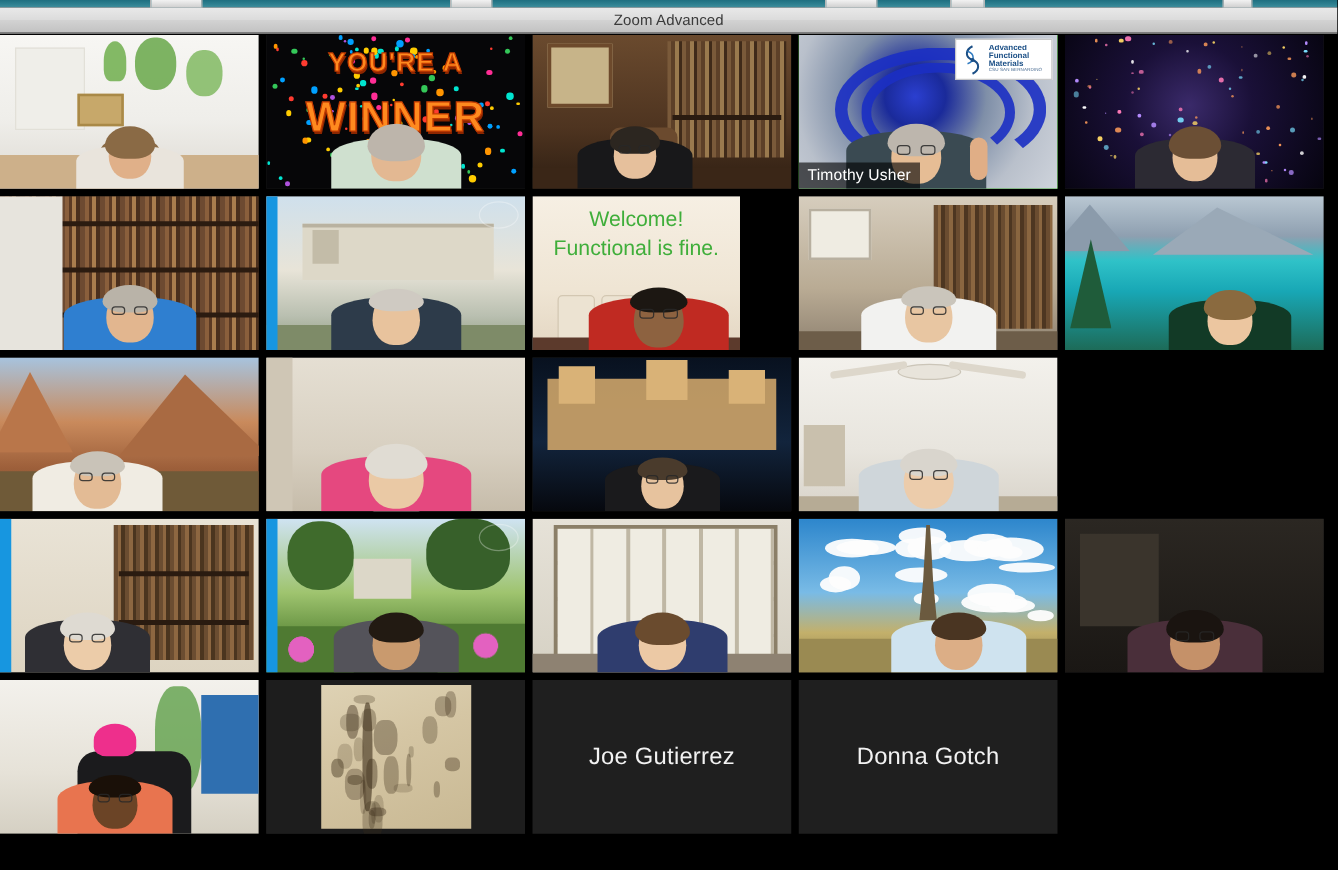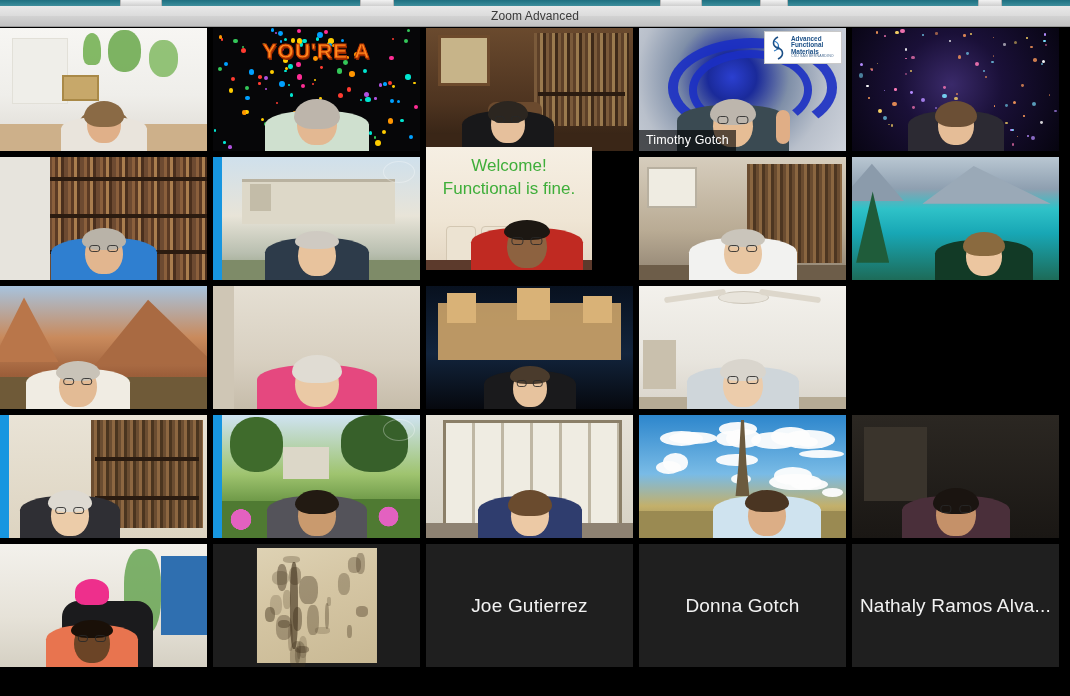--- a/index.html
+++ b/index.html
@@ -512,20 +512,21 @@
             <div class="confetti-dot" style="left:31.354706790123455%;top:2.8373285322359396%;width:4.899519890260631px;height:4.899519890260631px;background:#00a0ff;"></div>
             <div class="confetti-dot" style="left:53.8500085733882%;top:1.6392146776406034%;width:3.7724279835390946px;height:3.7724279835390946px;background:#ff2d95;"></div>
             <div class="confetti-dot" style="left:68.68275891632373%;top:75.05015432098766%;width:3.7152949245541835px;height:3.7152949245541835px;background:#ff3b30;"></div>
             <div class="confetti-dot" style="left:78.2727109053498%;top:91.19360425240055%;width:5.863923182441701px;height:5.863923182441701px;background:#ffcc00;"></div>
             <div class="confetti-dot" style="left:37.85443244170096%;top:88.78561385459534%;width:3.2059670781893006px;height:3.2059670781893006px;background:#ff9500;"></div>
             <div class="confetti-dot" style="left:40.58841735253772%;top:37.579269547325104%;width:5.469821673525377px;height:5.469821673525377px;background:#ff2d95;"></div>
             <div class="confetti-dot" style="left:78.00552983539094%;top:56.14247256515775%;width:2.6801783264746226px;height:2.6801783264746226px;background:#af52de;"></div>
             <div class="confetti-dot" style="left:61.784782235939645%;top:8.969050068587105%;width:3.3802469135802466px;height:3.3802469135802466px;background:#00a0ff;"></div>
           </div>
           <div class="winner-text" style="top:9%;font-size:21px;">YOU'RE A</div>
+          <div class="winner-text" style="top:38%;font-size:34px;">WINNER</div>
           <div class="layer" style="left:50%;transform:translateX(calc(-50% + 0px));bottom:0;width:104px;height:100%;">
             <div class="torso" style="width:104px;height:40px;background:#cfe0cf;"></div>
             <div class="head" style="width:40px;height:44px;bottom:6px;background:#e3b892;"></div>
             <div class="hair" style="width:46px;height:30px;bottom:22.4px;background:#bdb5ab;"></div>
           </div>
         </div>
       </div>
       <div class="tile" style="left: 426px; top: 0px; width: 207px; height: 123px;">
         <div class="tile-media">
           <div class="bg-library"></div>
@@ -563,21 +564,21 @@
               <circle cx="10" cy="12" r="1.6" fill="#1b4f86"></circle>
             </svg>
           </div>
           <div class="afm-words">
             <span>Advanced</span>
             <span>Functional</span>
             <span>Materials</span>
             <span class="afm-sub">CSU SAN BERNARDINO</span>
           </div>
         </div>
-        <div class="name-overlay">Timothy Gotch</div>
+        <div class="name-overlay">Timothy Usher</div>
       </div>
       <div class="tile" style="left: 852px; top: 0px; width: 207px; height: 123px;">
         <div class="tile-media">
           <div class="bg-fireworks">
             <div class="spark" style="left:25.825402949245543%;top:24.276543209876543%;width:1.5458076131687242px;height:1.5458076131687242px;background:#ff7ab8;opacity:0.8453489368998628;"></div>
             <div class="spark" style="left:47.580075445816185%;top:91.09341563786008%;width:2.576736111111111px;height:2.576736111111111px;background:#ff9c5a;opacity:0.5794131515775034;"></div>
             <div class="spark" style="left:97.74164094650206%;top:66.33004115226338%;width:2.7643004115226337px;height:2.7643004115226337px;background:#b58cff;opacity:0.6482253086419754;"></div>
             <div class="spark" style="left:85.87182784636488%;top:14.282716049382717%;width:2.895537551440329px;height:2.895537551440329px;background:#ff9c5a;opacity:0.8125878772290809;"></div>
             <div class="spark" style="left:59.45829046639231%;top:27.69218106995885%;width:4.3130401234567906px;height:4.3130401234567906px;background:#ff7ab8;opacity:0.8703403635116598;"></div>
             <div class="spark" style="left:18.80349794238683%;top:78.41028806584362%;width:2.248289609053498px;height:2.248289609053498px;background:#ffd966;opacity:0.711914866255144;"></div>
@@ -697,21 +698,21 @@
           <div class="layer" style="left:18%;top:22%;width:10%;height:22%;background:#c3bca8;"></div>
           <div class="layer" style="left:0;bottom:0;width:100%;height:16%;background:#7e8b68;"></div>
           <div class="watermark"></div>
           <div class="layer" style="left:50%;transform:translateX(calc(-50% + 0px));bottom:0;width:104px;height:100%;">
             <div class="torso" style="width:104px;height:42px;background:#2d3b4a;"></div>
             <div class="head" style="width:38px;height:44px;bottom:4px;background:#e8c39d;"></div>
             <div class="hair" style="width:44px;height:18px;bottom:31.439999999999998px;background:#cfcac2;"></div>
           </div>
         </div>
       </div>
-      <div class="tile" style="left: 426px; top: 119px; width: 166px; height: 123px;">
+      <div class="tile" style="left: 426px; top: 129px; width: 166px; height: 123px;">
         <div class="tile-media">
           <div class="bg-welcome"></div>
           <div class="welcome-text" style="top:7%;font-size:17px;">Welcome!</div>
           <div class="welcome-text" style="top:26%;font-size:17px;">Functional is fine.</div>
           <div class="layer" style="left:12%;bottom:4%;width:17%;height:30%;background:#ece3d2;border:1px solid #d3c7b2;border-radius:4px 4px 0 0;"></div>
           <div class="layer" style="left:33%;bottom:4%;width:17%;height:30%;background:#ece3d2;border:1px solid #d3c7b2;border-radius:4px 4px 0 0;"></div>
           <div class="layer" style="left:0;bottom:0;width:100%;height:8%;background:#5c3a2c;"></div>
           <div class="layer" style="left:50%;transform:translateX(calc(-50% + 18px));bottom:0;width:112px;height:100%;">
             <div class="torso" style="width:112px;height:42px;background:#c02a22;"></div>
             <div class="head" style="width:40px;height:46px;bottom:2px;background:#8d6240;"></div>
@@ -943,18 +944,15 @@
             <div class="layer" style="left:28%;top:12%;width:8px;height:76%;background:rgba(60,45,25,.6);border-radius:40%;"></div>
           </div>
         </div>
       </div>
       <div class="tile novideo" style="left: 639px; top: 516px; width: 207px; height: 123px;">
         <div class="novideo-name">Donna Gotch</div>
       </div>
       <div class="tile novideo" style="left: 426px; top: 516px; width: 207px; height: 123px;">
         <div class="novideo-name">Joe Gutierrez</div>
       </div>
-      <div class="tile novideo" style="left: 852px; top: 516px; width: 207px; height: 123px;">
-        <div class="novideo-name">Nathaly Ramos Alva...</div>
-      </div>
     </div>
 
 </div>
 
 </body></html>

